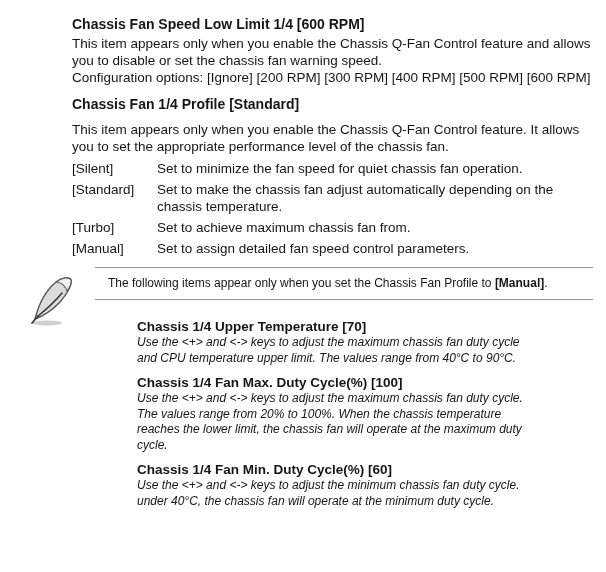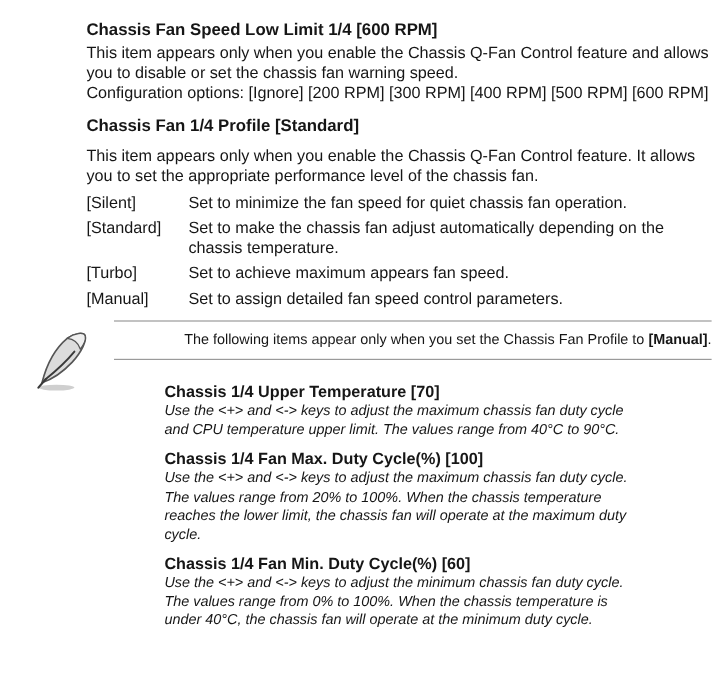--- a/index.html
+++ b/index.html
@@ -60,21 +60,20 @@
     width: 498px;
     border-top: 1px solid #9a9a9a;
     border-bottom: 1px solid #9a9a9a;
     padding: 8px 0 8px 13px;
     box-sizing: border-box;
   }
   .note-text {
     font-size: 12px;
     line-height: 15px;
     white-space: nowrap;
-    text-align: right;
   }
   .subsections { margin-left: 65px; margin-top: 18px; }
   .subsection { margin-top: 8px; }
   .subsection:first-child { margin-top: 0; }
   .subsection.gap-lg { margin-top: 12px; }
   .sub-h {
     font-size: 13.5px;
     font-weight: bold;
     line-height: 17px;
     white-space: nowrap;
@@ -116,21 +115,21 @@
       <div class="defrow">
         <div class="defterm">[Standard]</div>
         <div class="defdesc">
           <div class="body-line">Set to make the chassis fan adjust automatically depending on the</div>
           <div class="body-line">chassis temperature.</div>
         </div>
       </div>
       <div class="defrow">
         <div class="defterm">[Turbo]</div>
         <div class="defdesc">
-          <div class="body-line">Set to achieve maximum appears fan speed.</div>
+          <div class="body-line">Set to achieve maximum chassis fan from.</div>
         </div>
       </div>
       <div class="defrow">
         <div class="defterm">[Manual]</div>
         <div class="defdesc">
           <div class="body-line">Set to assign detailed fan speed control parameters.</div>
         </div>
       </div>
     </div>
 
@@ -162,19 +161,18 @@
         <div class="sub-line">Use the &lt;+&gt; and &lt;-&gt; keys to adjust the maximum chassis fan duty cycle.</div>
         <div class="sub-line">The values range from 20% to 100%. When the chassis temperature</div>
         <div class="sub-line">reaches the lower limit, the chassis fan will operate at the maximum duty</div>
         <div class="sub-line">cycle.</div>
       </div>
 
 
       <div class="subsection">
         <div class="sub-h">Chassis 1/4 Fan Min. Duty Cycle(%) [60]</div>
         <div class="sub-line">Use the &lt;+&gt; and &lt;-&gt; keys to adjust the minimum chassis fan duty cycle.</div>
-        <div class="sub-line">The values range from 0% to 100%. When the chassis temperature is</div>
         <div class="sub-line">under 40°C, the chassis fan will operate at the minimum duty cycle.</div>
       </div>
 
     </div>
   </div>
 </div>
 
 </body></html>

